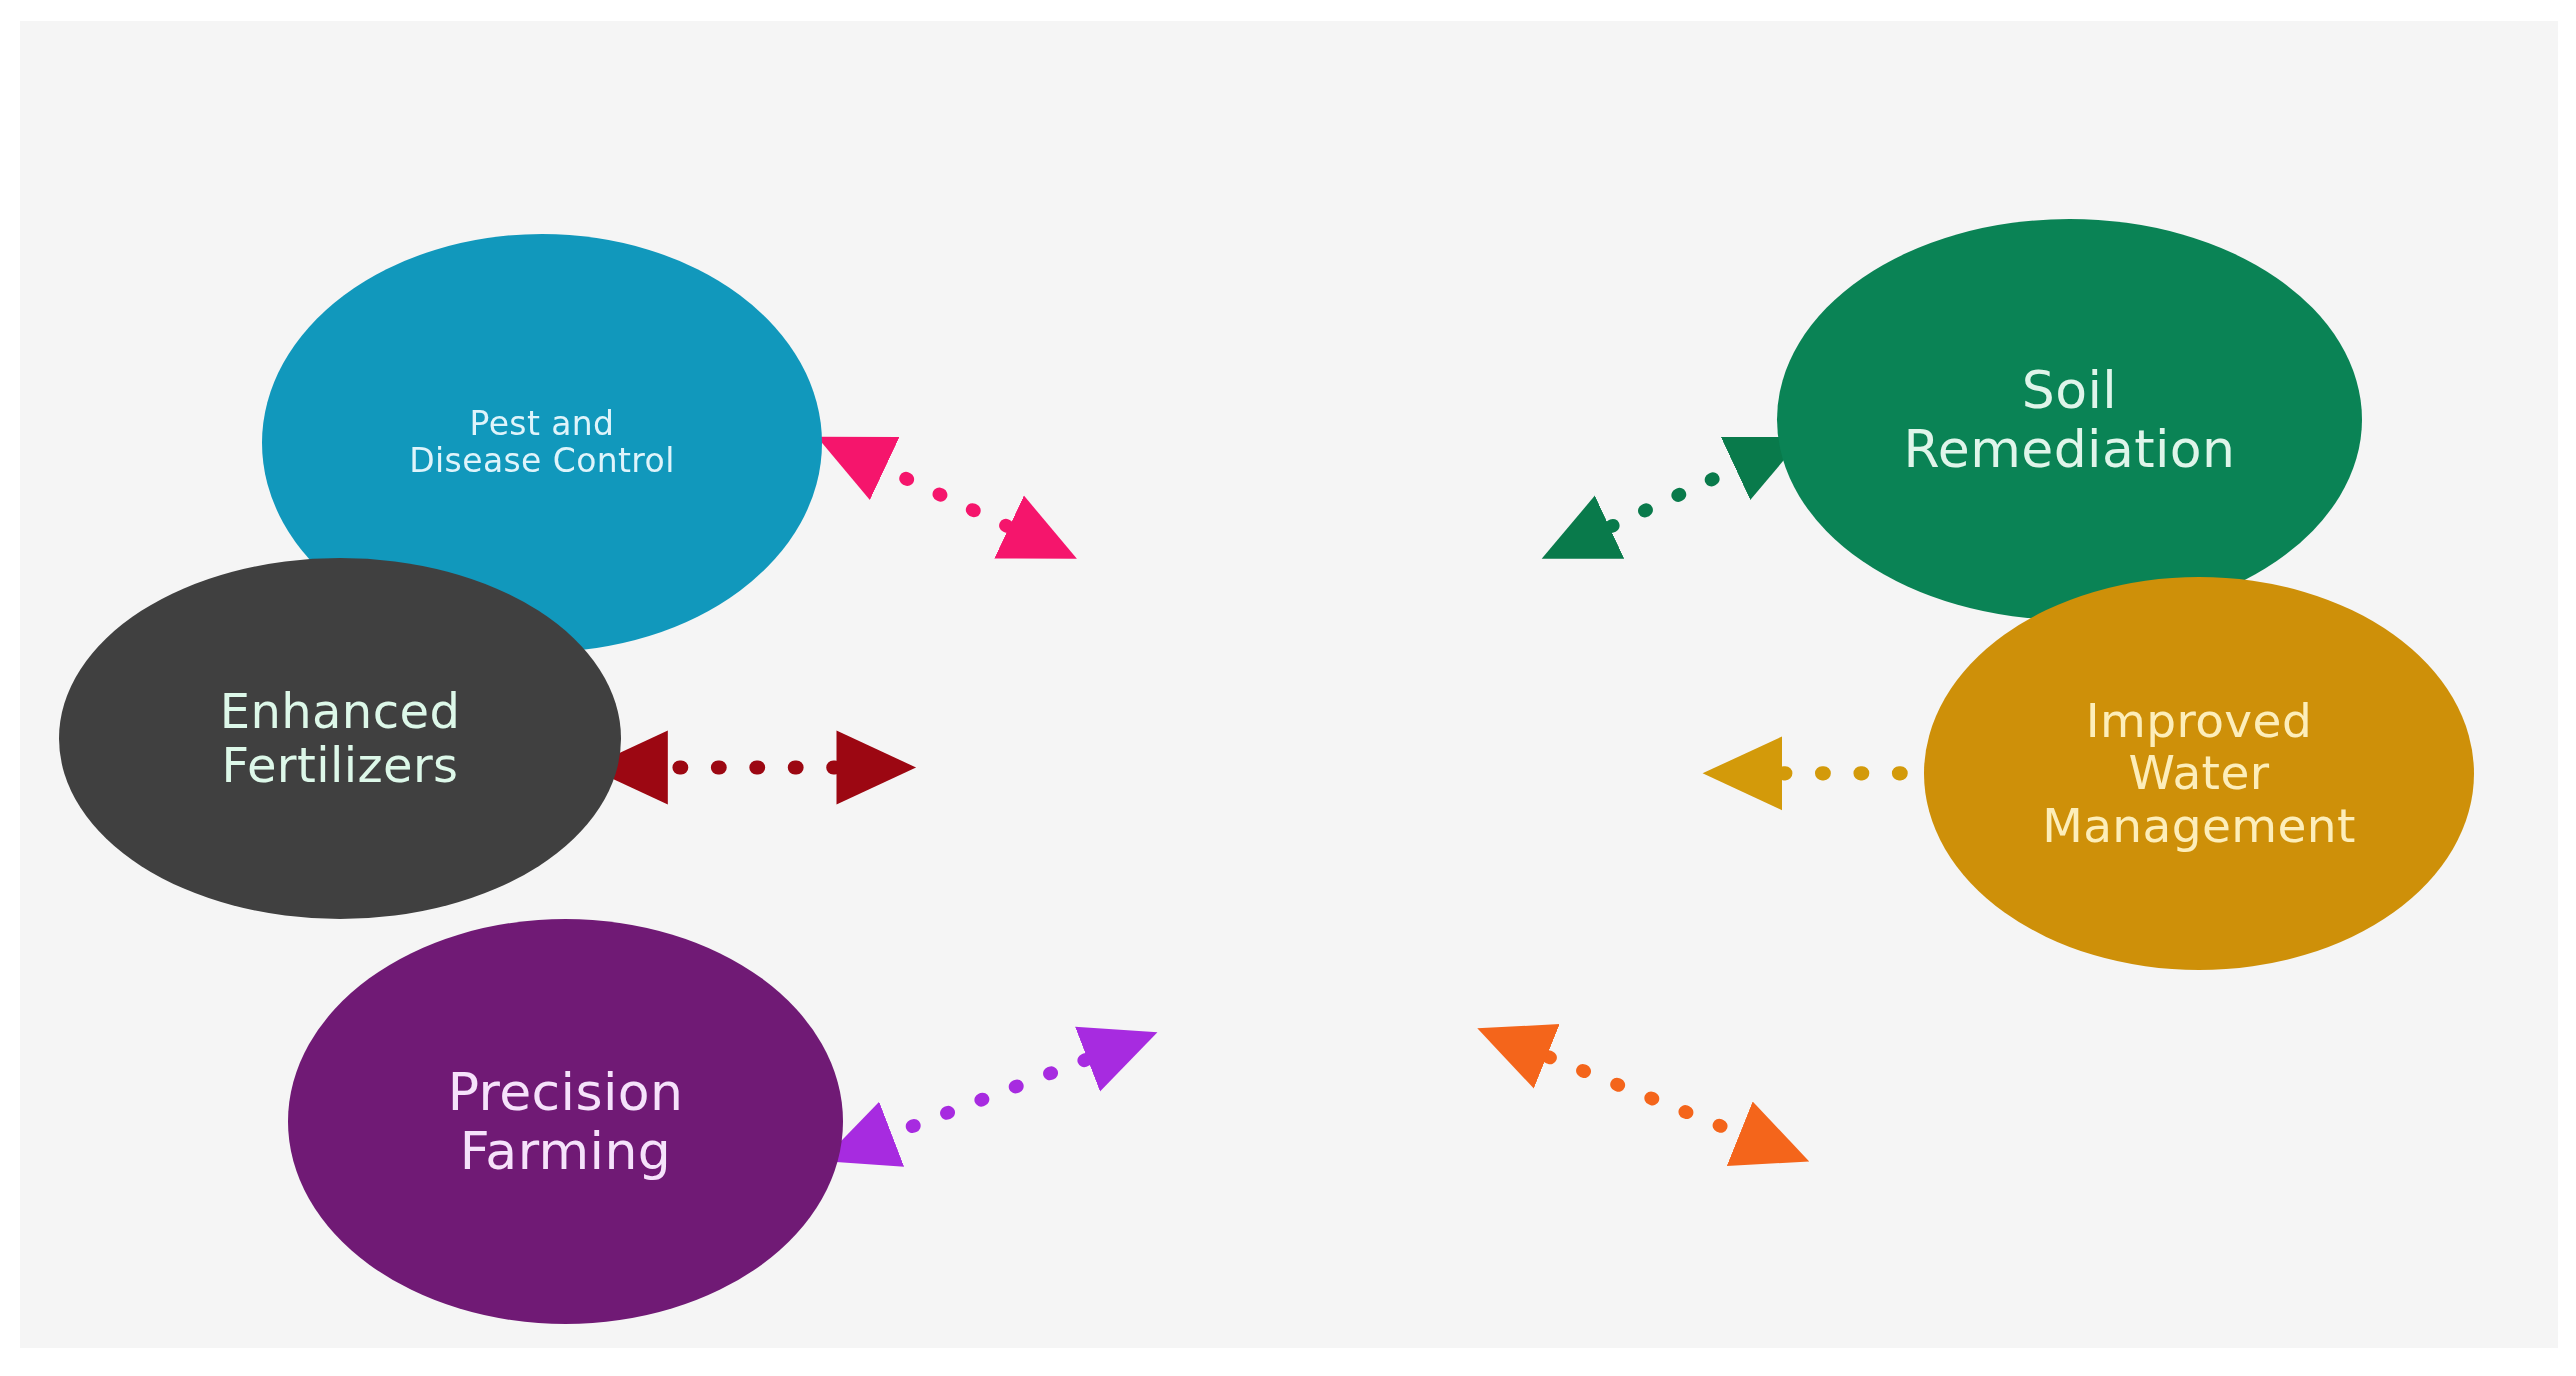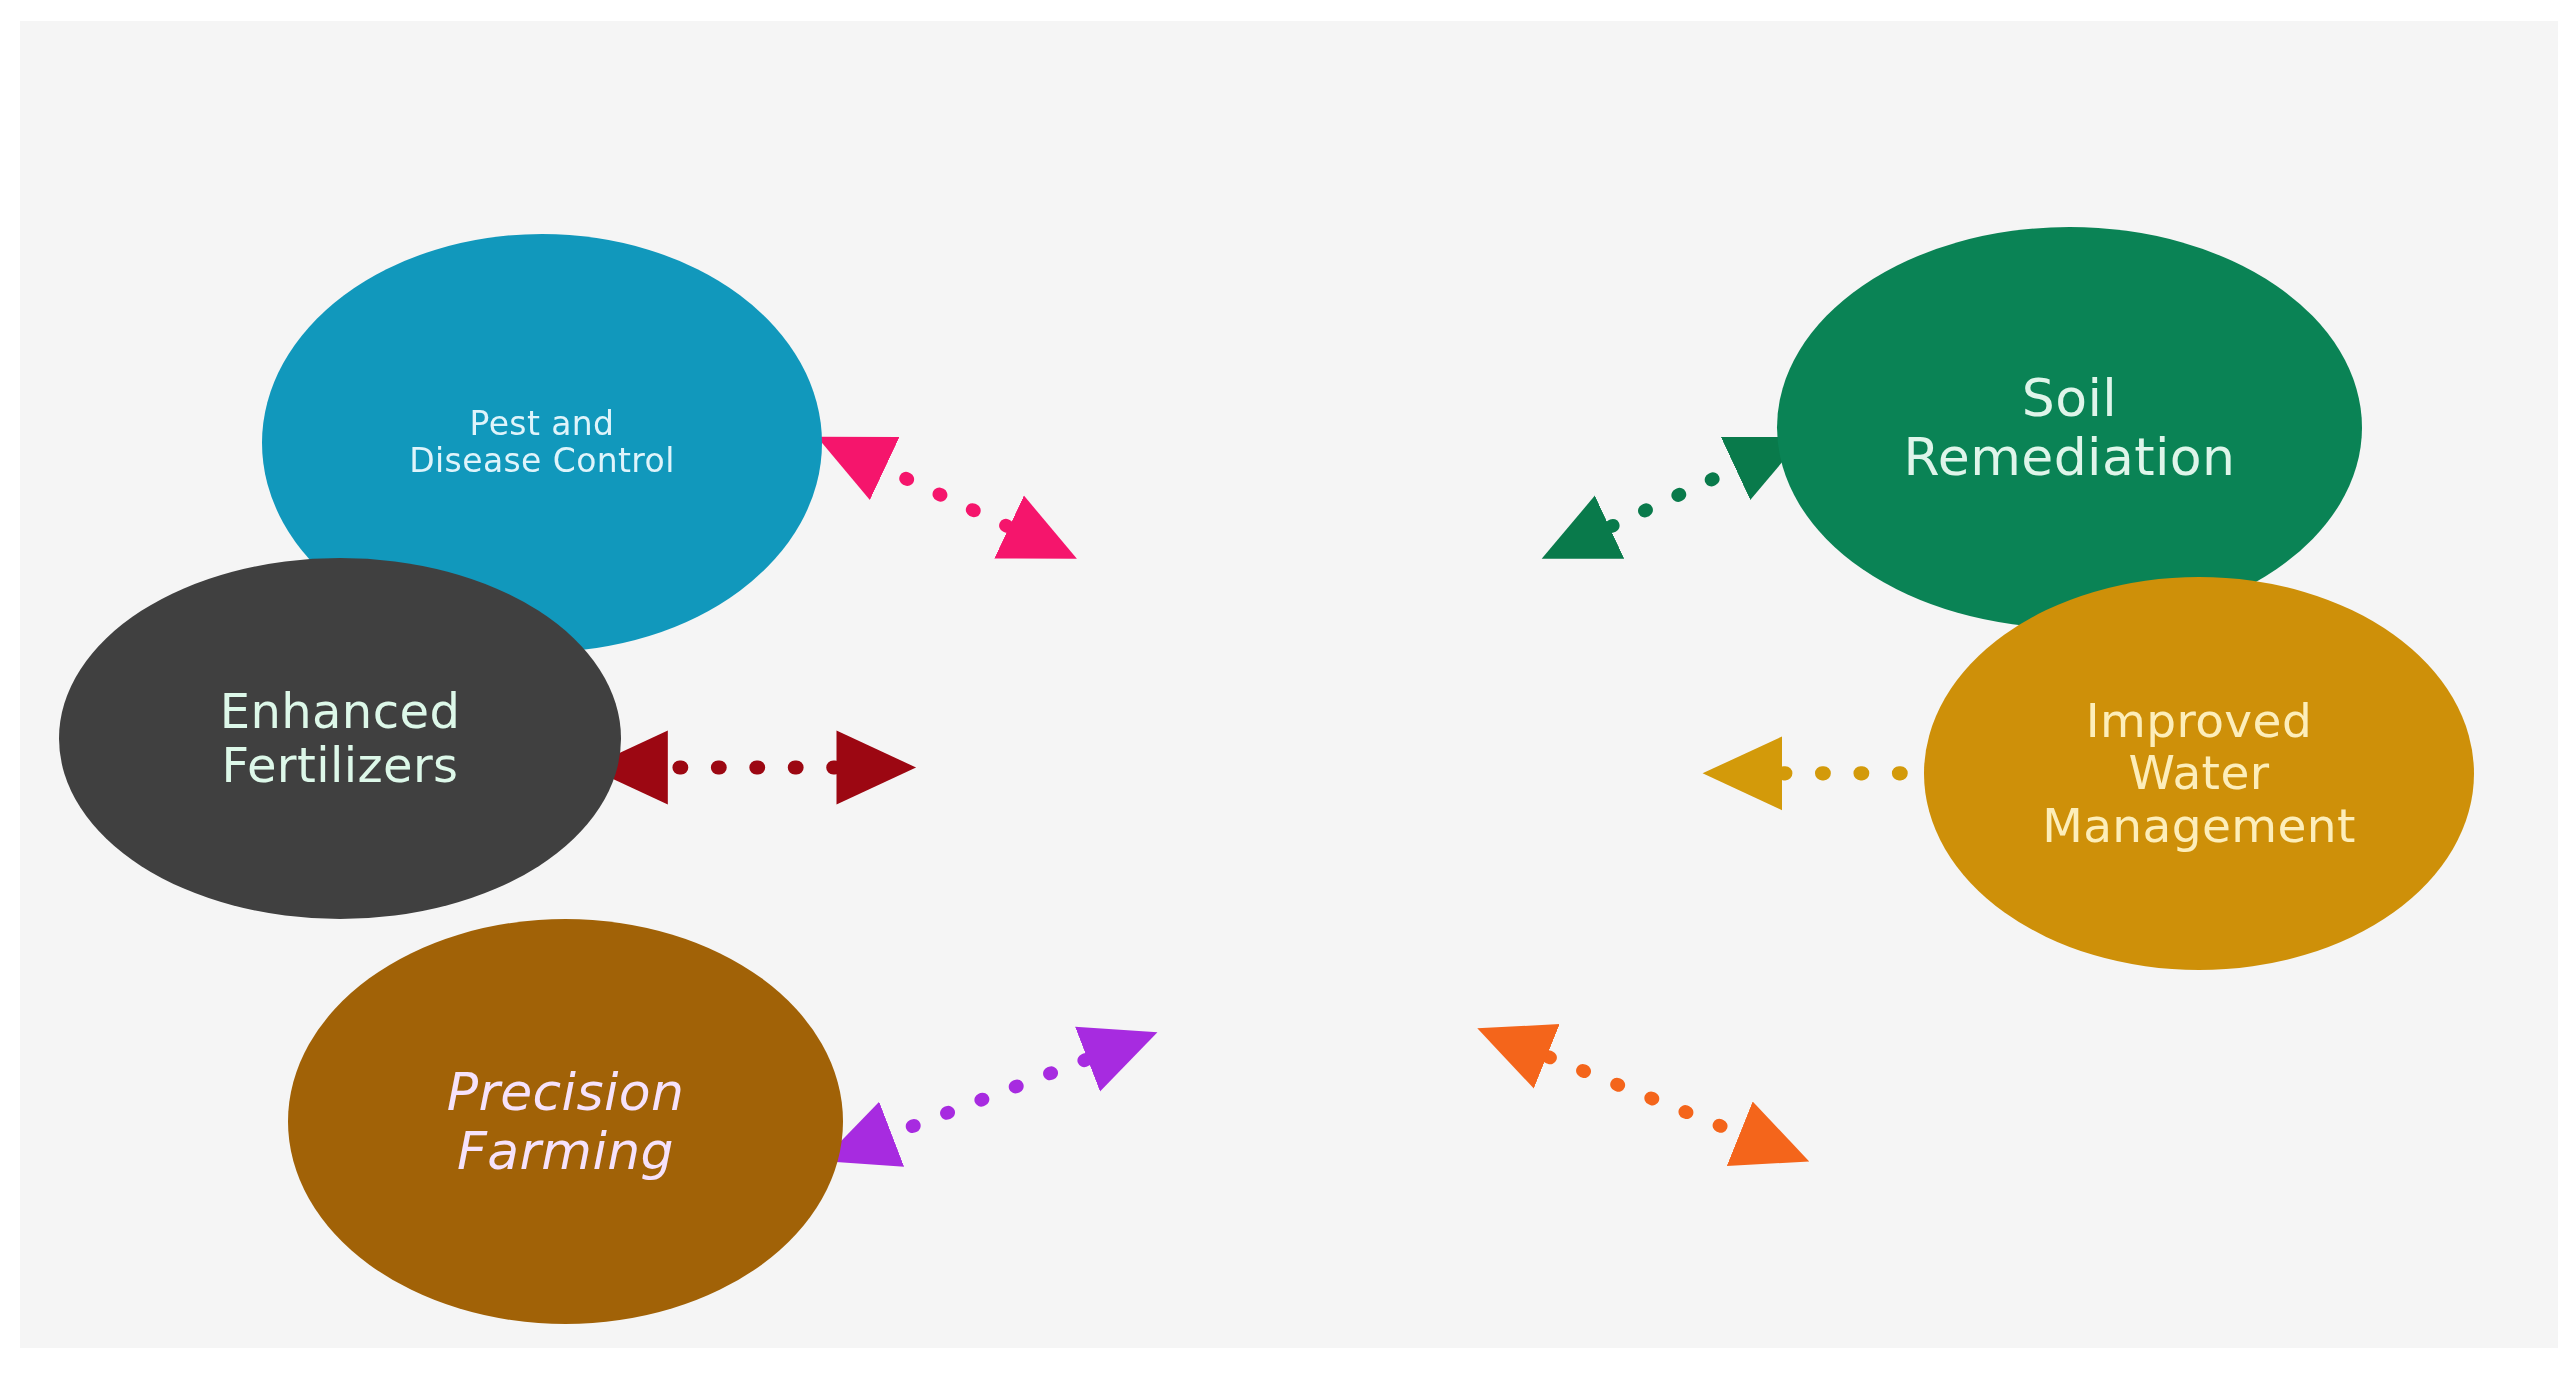--- a/index.html
+++ b/index.html
@@ -88,31 +88,30 @@
   #node-fertilizers .node-label {
     color: #ddf8e9;
     font-size: 48px;
   }
   
   #node-precision {
     left: 288px;
     top: 919px;
     width: 555px;
     height: 405px;
-    background: #a16207;
-    font-style: italic;
+    background: #701a75;
   }
   #node-precision .node-label {
     color: #f6e2fb;
     font-size: 52px;
   }
   
   #node-soil {
     left: 1777px;
-    top: 227px;
+    top: 219px;
     width: 585px;
     height: 401px;
     background: #0A8355;
   }
   #node-soil .node-label {
     color: #dff5ea;
     font-size: 52px;
   }
   
   #node-water {

